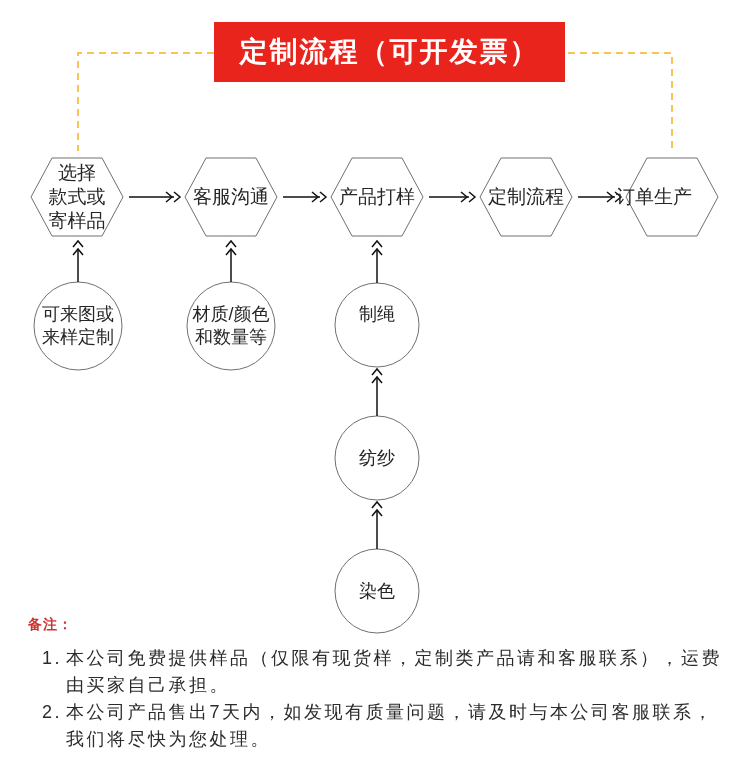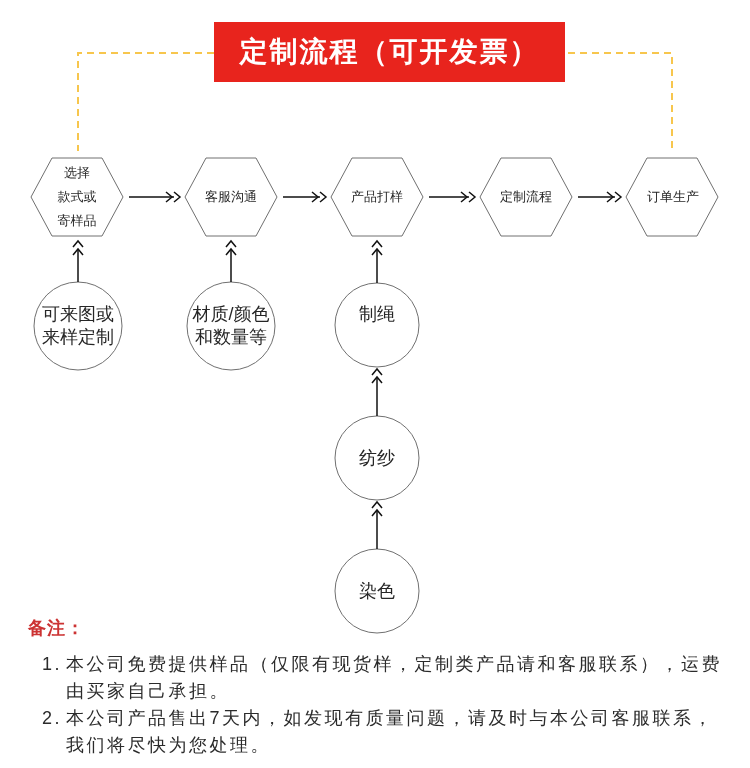--- a/index.html
+++ b/index.html
@@ -10,24 +10,24 @@
   .shapes{position:absolute;left:0;top:0;}
   .banner{
     position:absolute;left:214px;top:22px;width:351px;height:60px;
     background:#e8241d;display:flex;align-items:center;justify-content:center;
     color:#ffffff;font-size:28px;font-weight:bold;letter-spacing:2px;white-space:nowrap;
   }
   .node-label{
     position:absolute;display:flex;align-items:center;justify-content:center;
     text-align:center;white-space:pre-line;color:#262626;
   }
-  .hex-label{width:110px;height:78px;top:158px;font-size:13px;line-height:24px;}
+  .hex-label{width:110px;height:78px;top:158px;font-size:19px;line-height:24px;}
   .circle-label{width:104px;height:88px;font-size:18px;line-height:23px;}
   .notes{position:absolute;left:28px;top:616px;width:716px;}
-  .notes-label{font-size:18px;font-weight:bold;color:#cc3333;letter-spacing:1px;margin-bottom:11px;}
+  .notes-label{font-size:14px;font-weight:bold;color:#cc3333;letter-spacing:1px;margin-bottom:11px;}
   .note{display:flex;padding-left:14px;font-size:18px;letter-spacing:2.5px;line-height:27px;color:#2b2b2b;}
   .note-marker{width:24px;flex:0 0 auto;}
   .note-text{flex:1;min-width:0;white-space:pre-line;}
 </style>
 </head>
 <body>
 
 <div class="stage">
 
   <svg class="shapes" width="750" height="768" viewBox="0 0 750 768">
@@ -96,21 +96,21 @@
   </svg>
 
   <div class="banner">定制流程（可开发票）</div>
 
   <div class="node-label hex-label" style="left:22px;">选择
 款式或
 寄样品</div>
   <div class="node-label hex-label" style="left:176px;">客服沟通</div>
   <div class="node-label hex-label" style="left:322px;">产品打样</div>
   <div class="node-label hex-label" style="left:471px;">定制流程</div>
-  <div class="node-label hex-label" style="left:618px;">订单生产</div>
+  <div class="node-label hex-label" style="left:599px;">订单生产</div>
 
   <div class="node-label circle-label" style="left:179px;top:282px;">材质/颜色
 和数量等</div>
   <div class="node-label circle-label" style="left:26px;top:282px;">可来图或
 来样定制</div>
   <div class="node-label circle-label" style="left:325px;top:270px;">制绳</div>
   <div class="node-label circle-label" style="left:325px;top:414px;text-align:right;">纺纱</div>
   <div class="node-label circle-label" style="left:325px;top:547px;">染色</div>
 
   <div class="notes">

